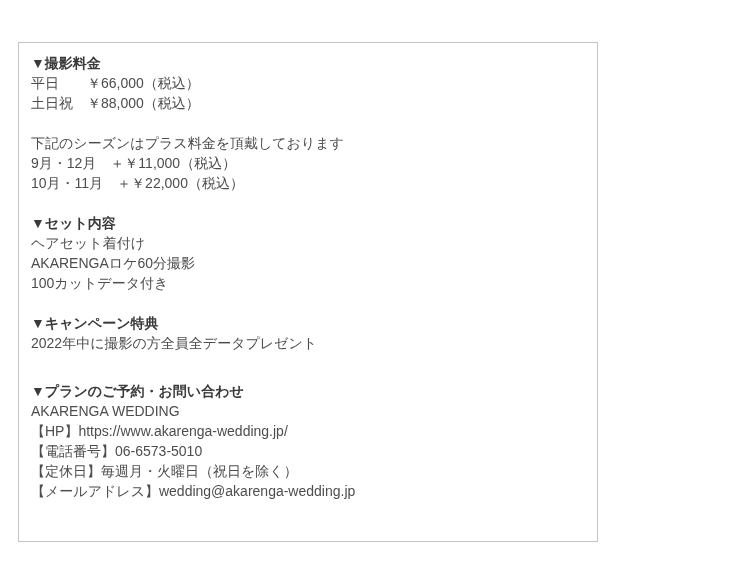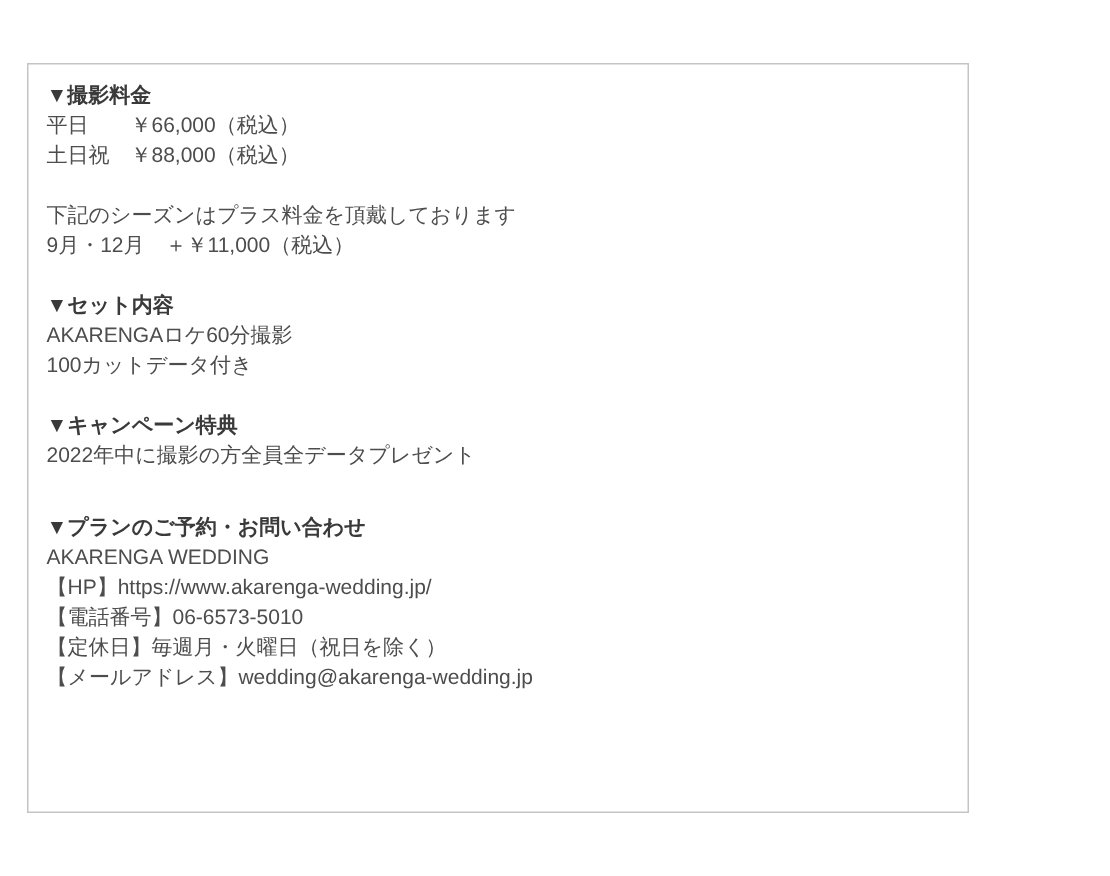--- a/index.html
+++ b/index.html
@@ -14,21 +14,21 @@
     width: 740px;
     height: 584px;
     background: var(--page-bg);
     font-family: "Liberation Sans", "DejaVu Sans", sans-serif;
     overflow: hidden;
   }
   .panel {
     position: absolute;
     left: 18px;
     top: 42px;
-    width: 628px;
+    width: 580px;
     height: 500px;
     background: var(--panel-bg);
     border: 1px solid var(--panel-border);
     padding: 10px 12px;
   }
   .block { margin-bottom: 20px; }
   .block:last-child { margin-bottom: 0; margin-top: 28px; }
   .heading, .line {
     font-size: 14px;
     line-height: 20px;
@@ -47,24 +47,26 @@
 
   <section class="block">
     <div class="heading">▼撮影料金</div>
     <div class="line">平日　　￥66,000（税込）</div>
     <div class="line">土日祝　￥88,000（税込）</div>
   </section>
 
   <section class="block">
     <div class="line">下記のシーズンはプラス料金を頂戴しております</div>
     <div class="line">9月・12月　＋￥11,000（税込）</div>
+    <div class="line">10月・11月　＋￥22,000（税込）</div>
   </section>
 
   <section class="block">
     <div class="heading">▼セット内容</div>
+    <div class="line">ヘアセット着付け</div>
     <div class="line">AKARENGAロケ60分撮影</div>
     <div class="line">100カットデータ付き</div>
   </section>
 
   <section class="block">
     <div class="heading">▼キャンペーン特典</div>
     <div class="line">2022年中に撮影の方全員全データプレゼント</div>
   </section>
 
   <section class="block">

